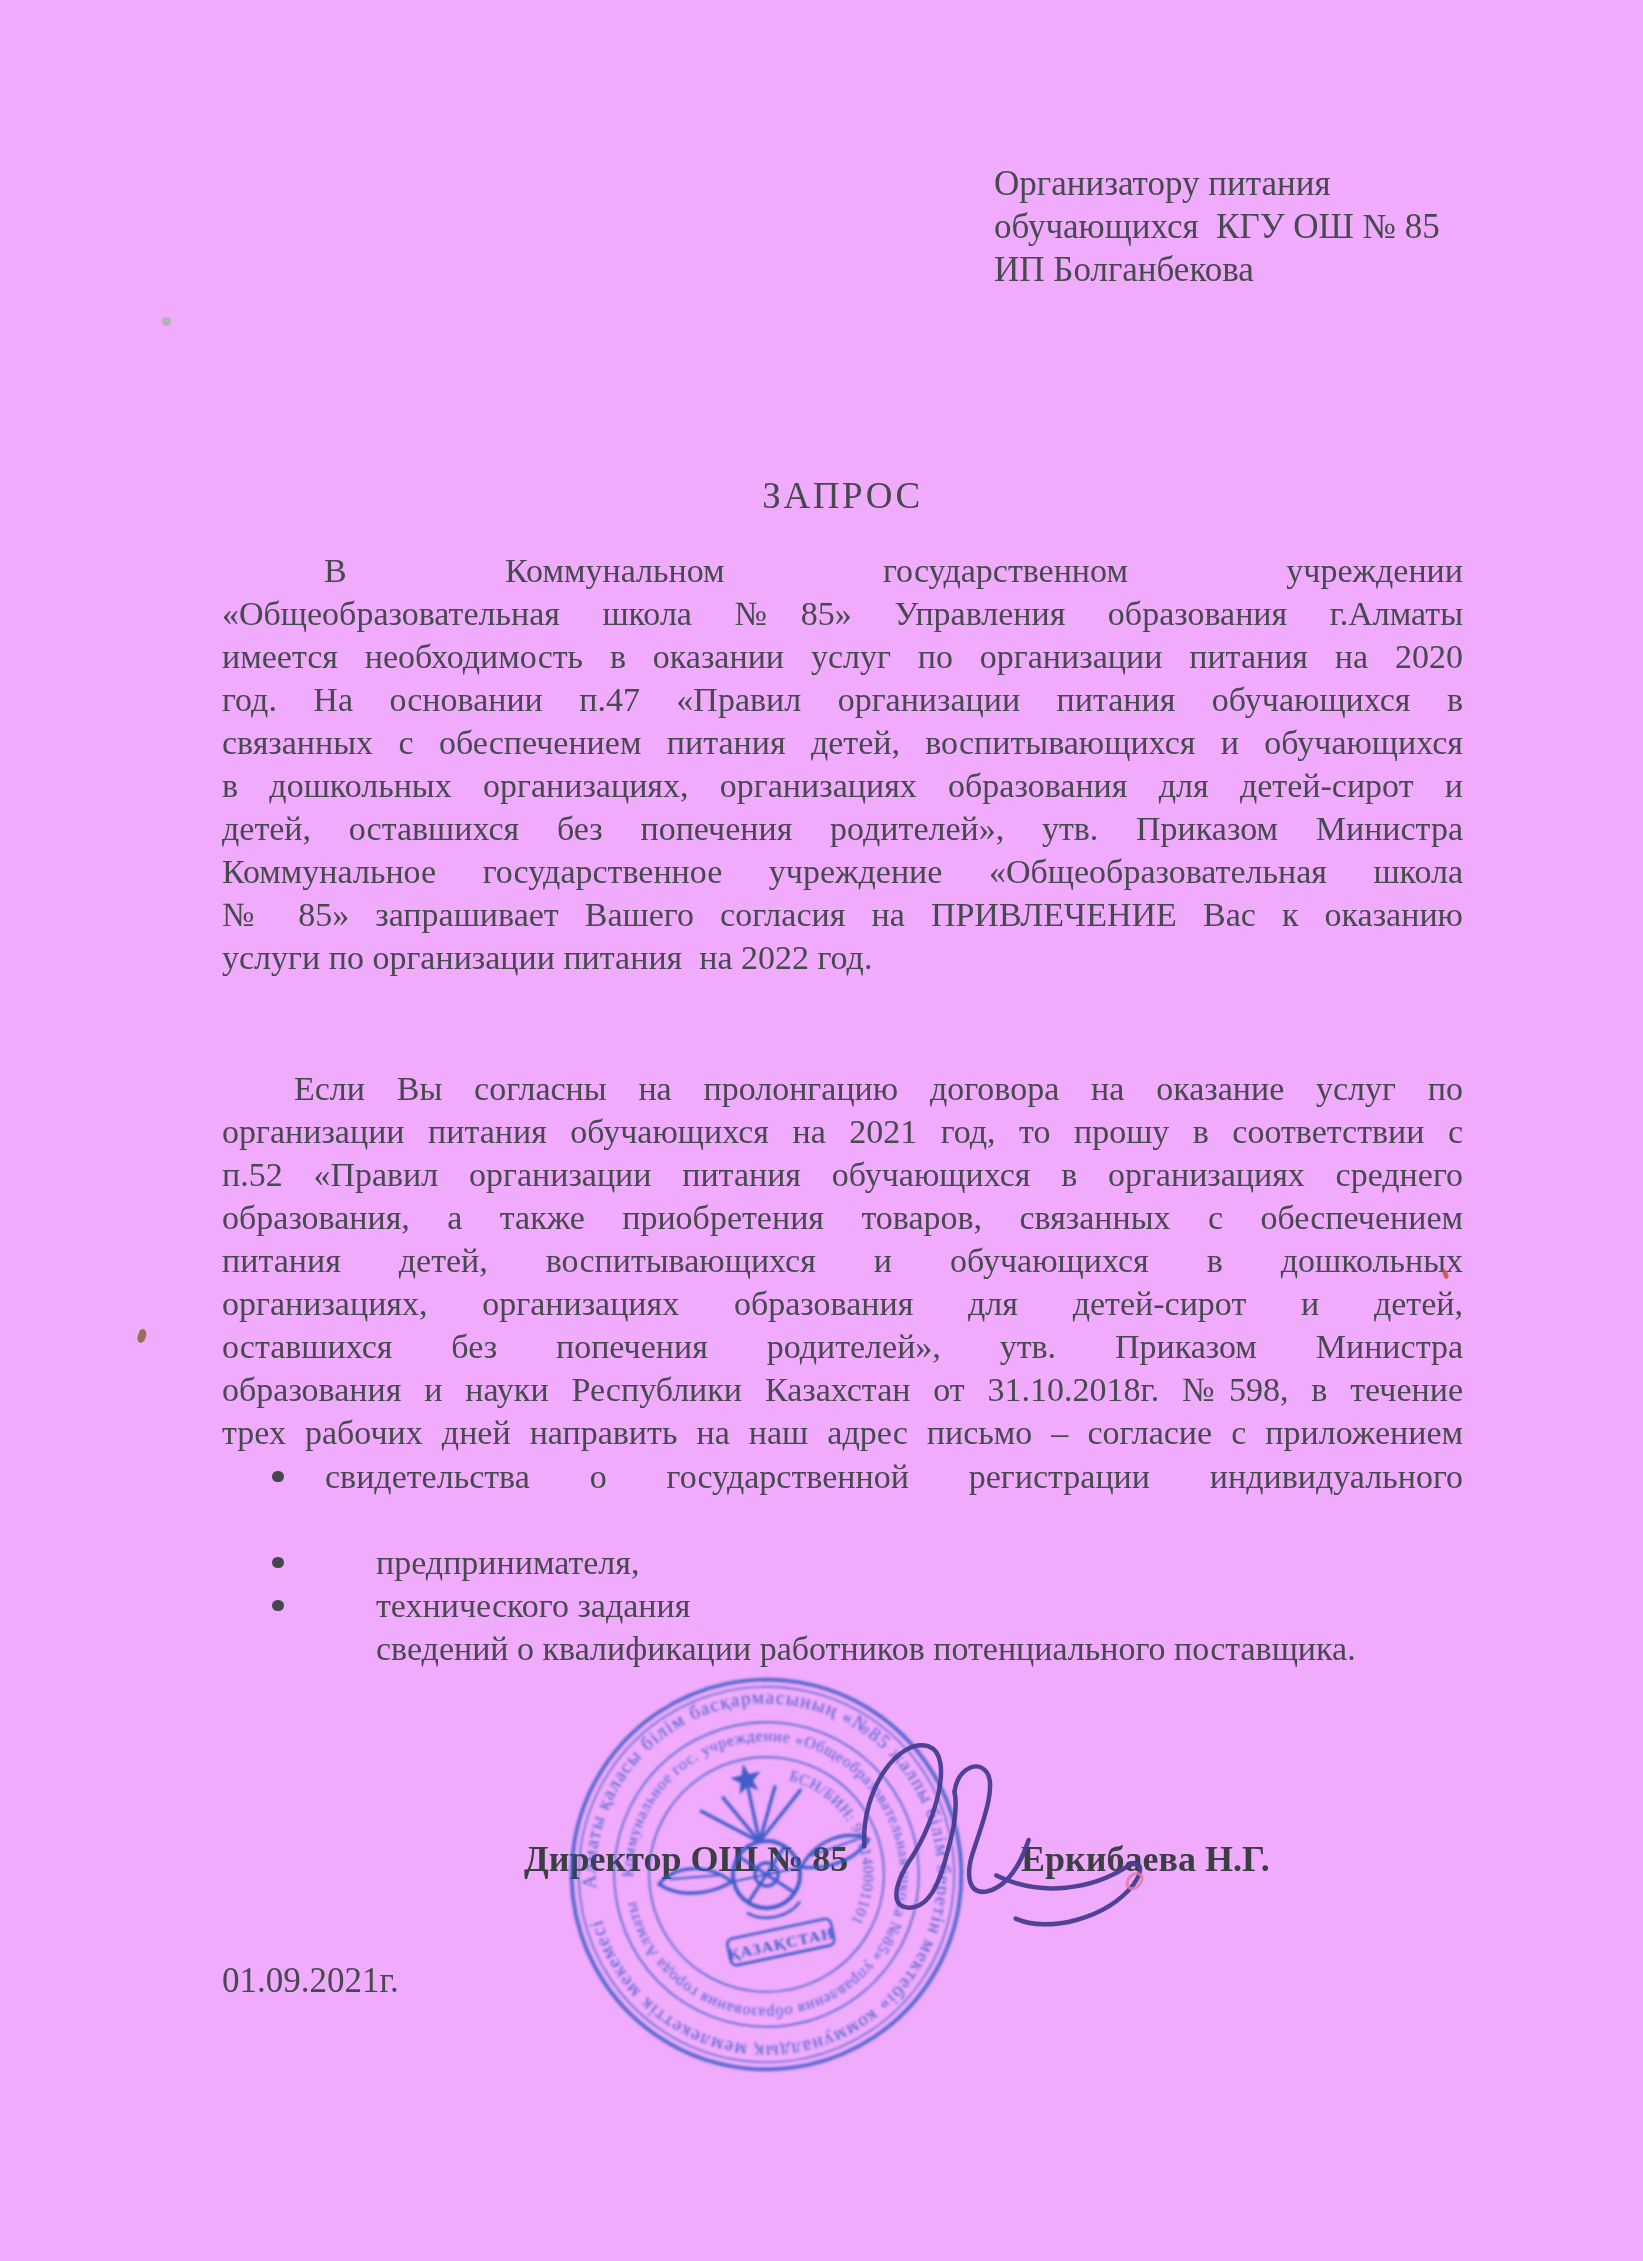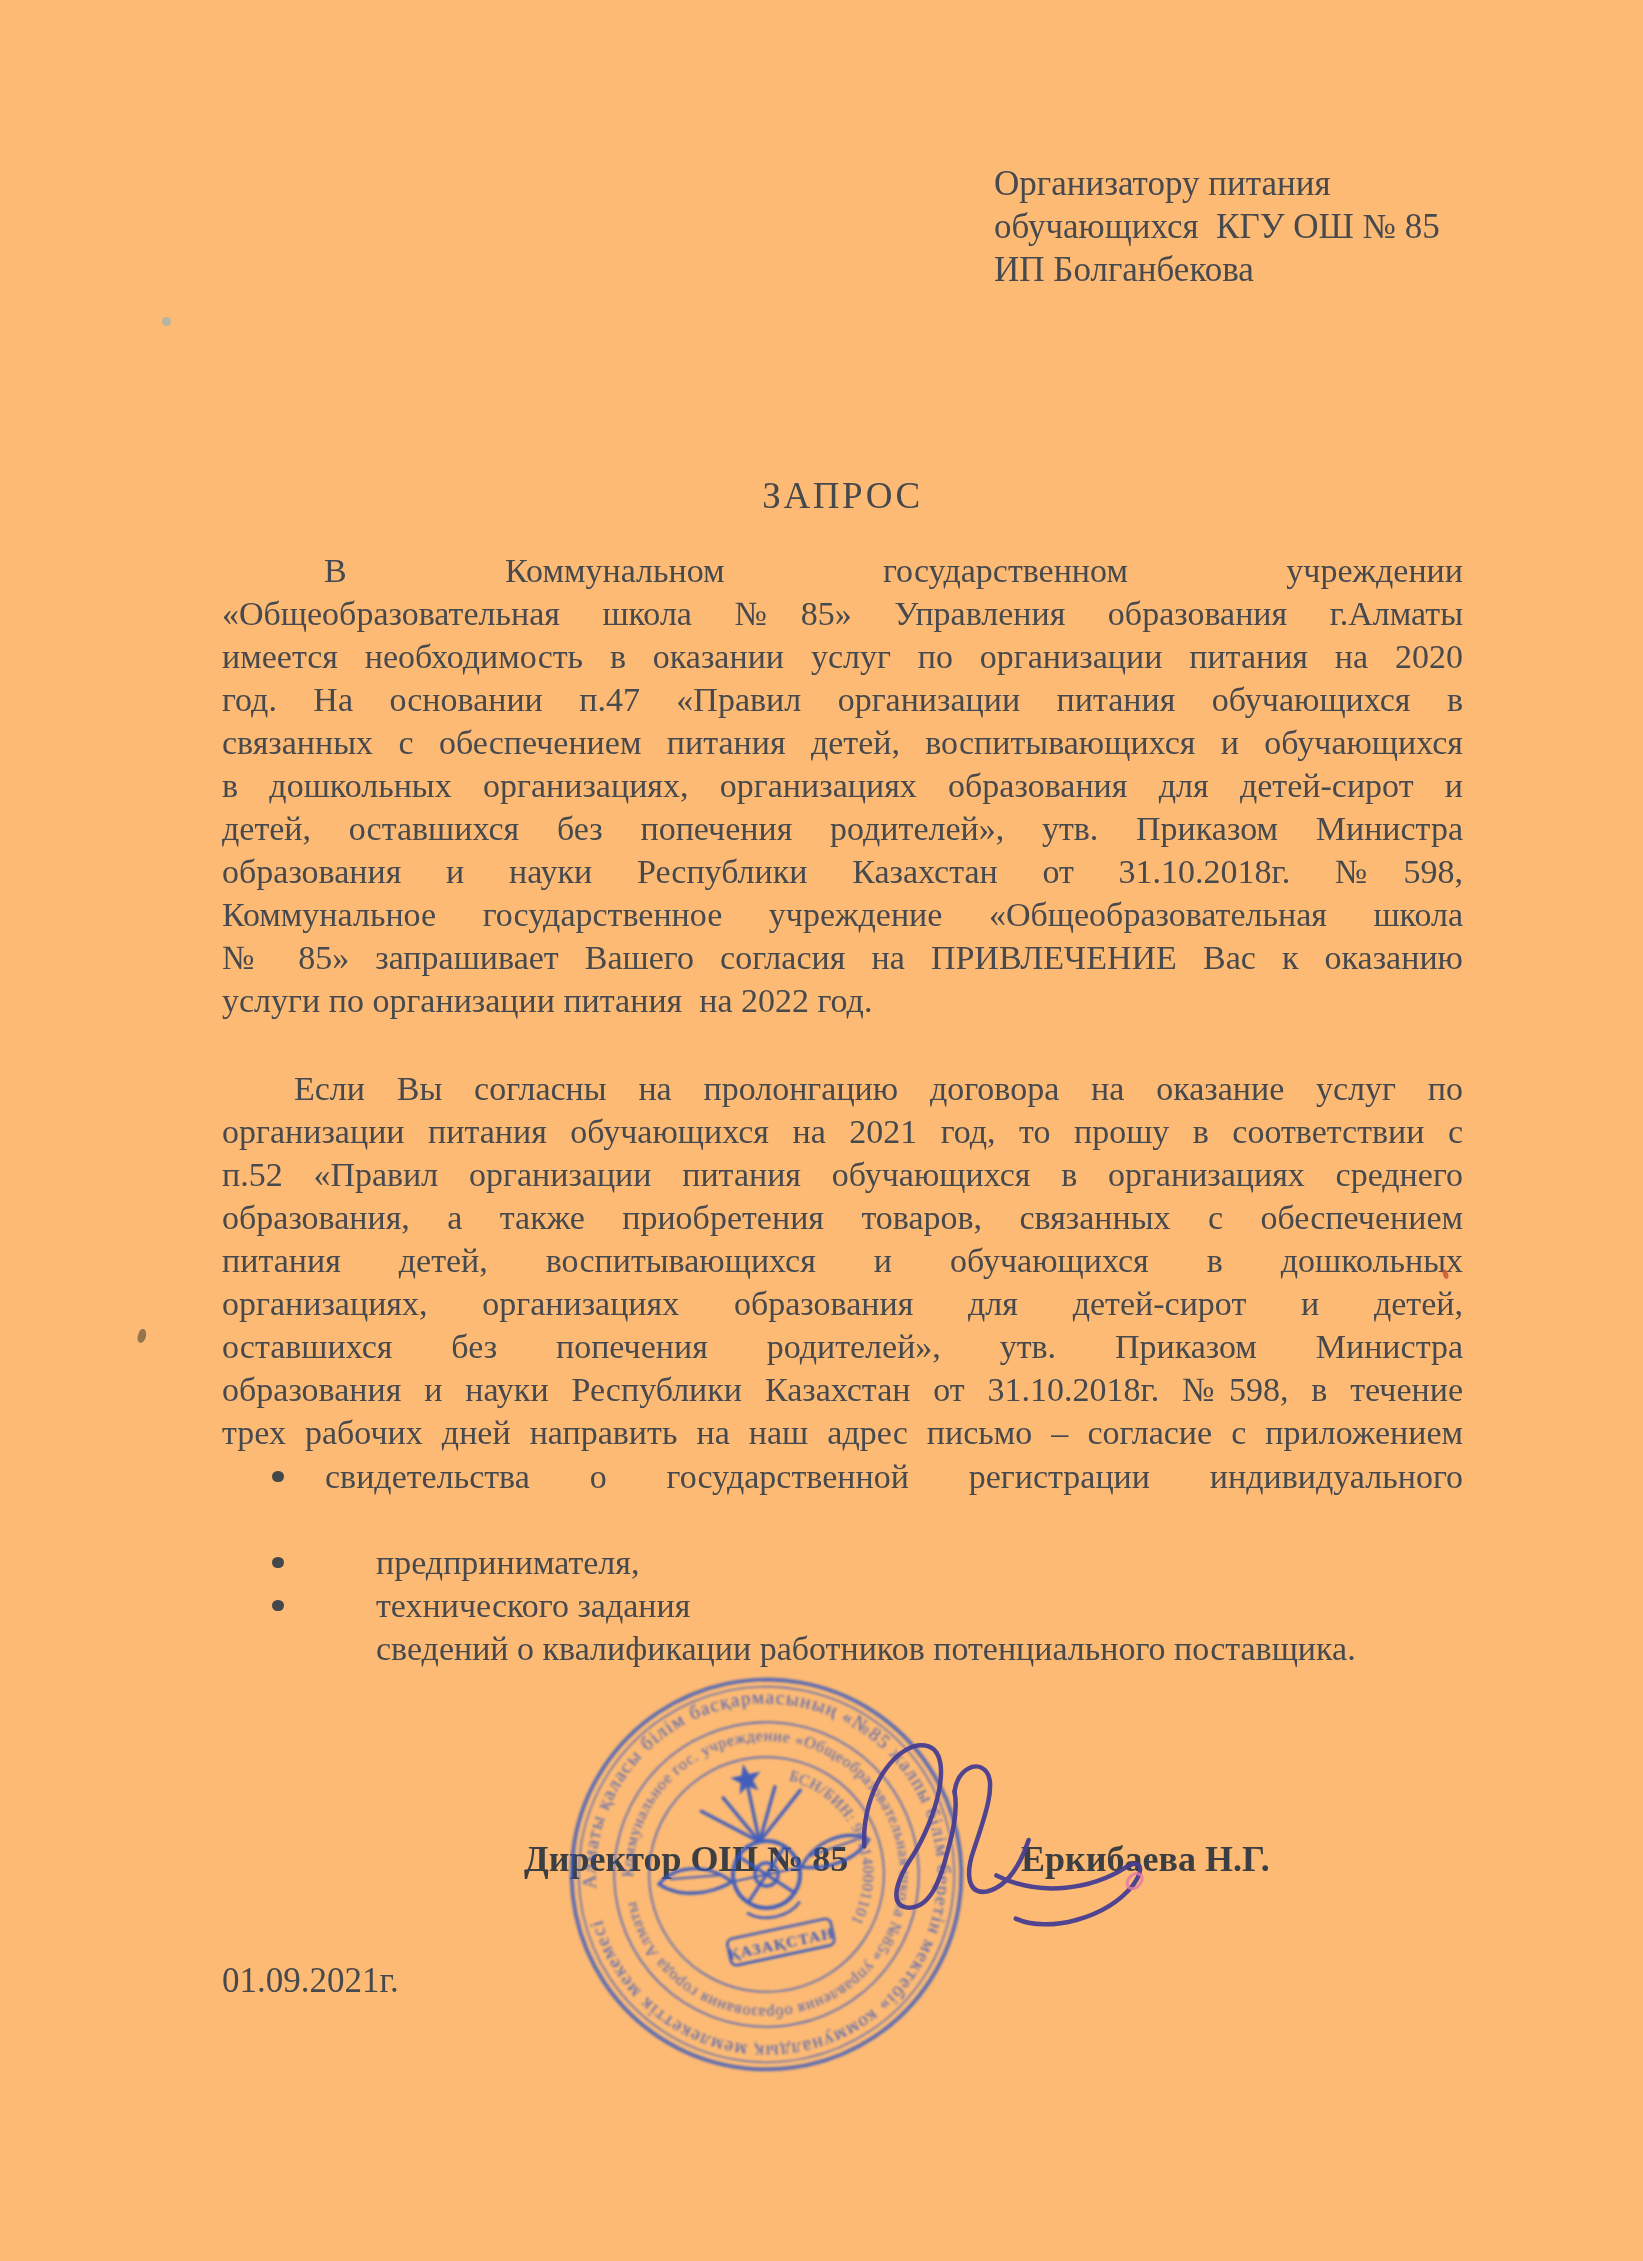--- a/index.html
+++ b/index.html
@@ -1,18 +1,18 @@
 <!DOCTYPE html>
 <html style="font-size:10.3px"><head>
 <meta charset="utf-8">
 <style>
   html,body { margin:0; padding:0; background:#e8e8e8; }
   .page {
     position:relative; width:1644px; height:2261px; margin:0 auto;
-    background:#fdba74; overflow:hidden;
+    background:#f0abfc; overflow:hidden;
     font-family:"Liberation Serif","DejaVu Serif",serif;
     color:#46494d;
   }
   
   .recipient { position:absolute; left:994px; top:162px; font-size:35px; line-height:43px; }
   .doc-title {
     position:absolute; left:222px; top:474px; width:1241px;
     text-align:center; font-size:37px; letter-spacing:2.6px; color:#45484c;
   }
   .textcol { position:absolute; left:222px; width:1241px; font-size:34px; line-height:43px; }
@@ -57,21 +57,20 @@
   <div class="doc-title">ЗАПРОС</div>
 
   <div class="textcol para1">
     <div class="line j ind1">В Коммунальном государственном учреждении</div>
     <div class="line j">«Общеобразовательная школа №85» Управления образования г.Алматы</div>
     <div class="line j">имеется необходимость в оказании услуг по организации питания на 2020</div>
     <div class="line j">год.  На основании  п.47 «Правил организации питания обучающихся в</div>
     <div class="line j">связанных с обеспечением питания детей, воспитывающихся и обучающихся</div>
     <div class="line j">в дошкольных организациях, организациях образования для детей-сирот и</div>
     <div class="line j">детей, оставшихся без попечения родителей», утв. Приказом  Министра</div>
-    <div class="line j">образования и науки Республики Казахстан   от 31.10.2018г.  №598,</div>
     <div class="line j">Коммунальное государственное учреждение «Общеобразовательная школа</div>
     <div class="line j">№ 85» запрашивает Вашего согласия на ПРИВЛЕЧЕНИЕ Вас к оказанию</div>
     <div class="line l">услуги по организации питания  на 2022 год.</div>
   </div>
 
   <div class="textcol para2">
     <div class="line j ind2">Если Вы согласны на пролонгацию  договора на оказание услуг по</div>
     <div class="line j">организации питания обучающихся на 2021 год, то прошу в соответствии с</div>
     <div class="line j">п.52 «Правил организации питания обучающихся в организациях среднего</div>
     <div class="line j">образования, а также приобретения товаров, связанных с обеспечением</div>

